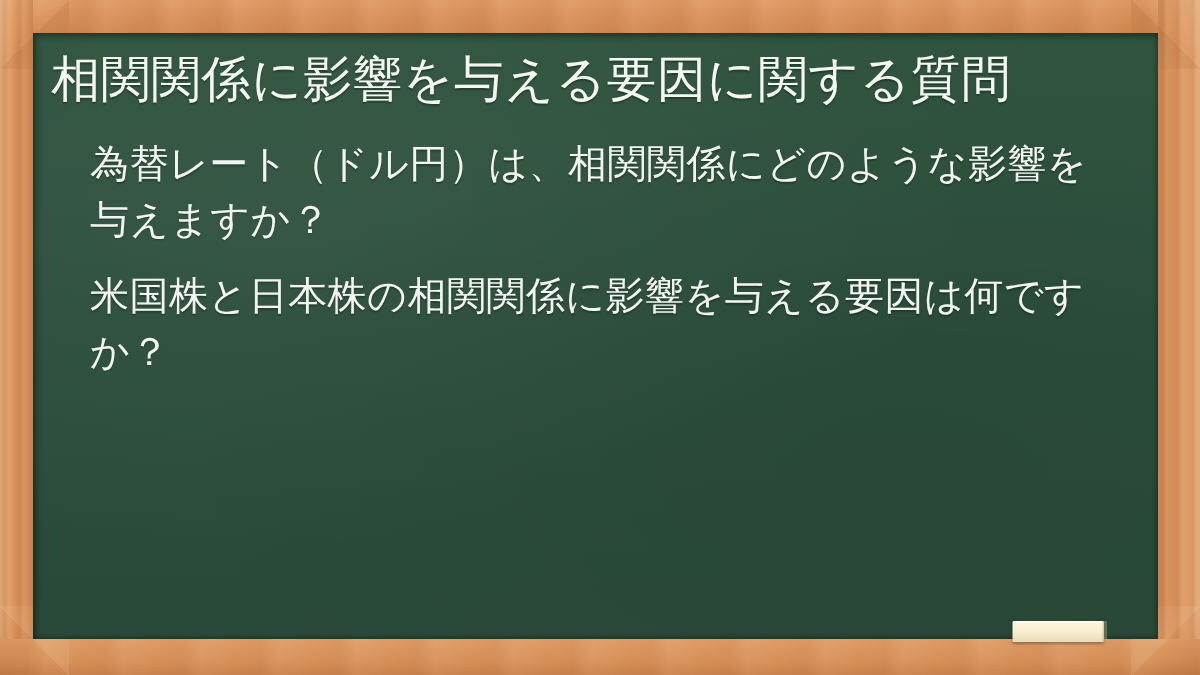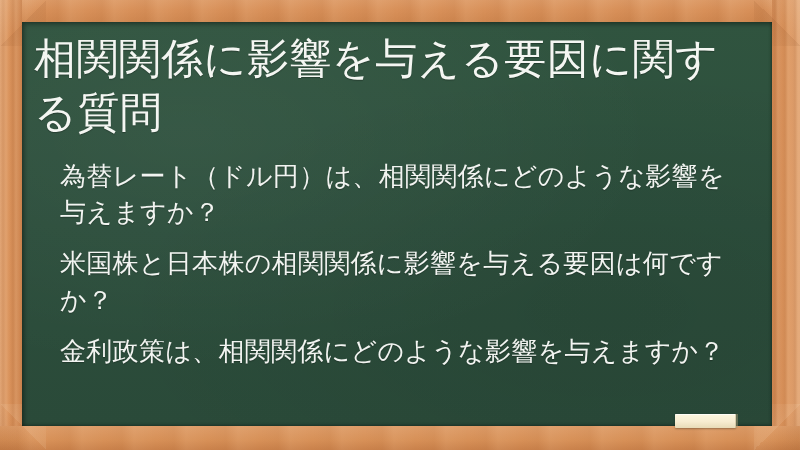--- a/index.html
+++ b/index.html
@@ -124,21 +124,21 @@
     box-sizing: border-box;
     padding: 10px 28px 10px 12px;
     overflow: hidden;
   }
 
   
   .board-title {
     margin: 0;
     padding: 0 0 0 0;
     color: #f4f6f2;
-    font-size: 42px;
+    font-size: 33px;
     font-weight: 400;
     line-height: 1.28;
     letter-spacing: 0.4px;
     text-shadow: 0 1px 1px rgba(0, 0, 0, 0.28);
     white-space: pre-wrap;
   }
 
   
   .question-list {
     list-style: none;
@@ -199,20 +199,19 @@
   <div class="mitre mitre-bl"></div>
   <div class="mitre mitre-br"></div>
 
   <div class="board">
 
     <h1 class="board-title">相関関係に影響を与える要因に関する質問</h1>
 
     <ul class="question-list">
       <li class="question-item">為替レート（ドル円）は、相関関係にどのような影響を与えますか？</li>
       <li class="question-item">米国株と日本株の相関関係に影響を与える要因は何ですか？</li>
-      <li class="question-item">金利政策は、相関関係にどのような影響を与えますか？</li>
     </ul>
 
   </div>
 
   <div class="chalk-stick"></div>
 
 </div>
 
 </body></html>

